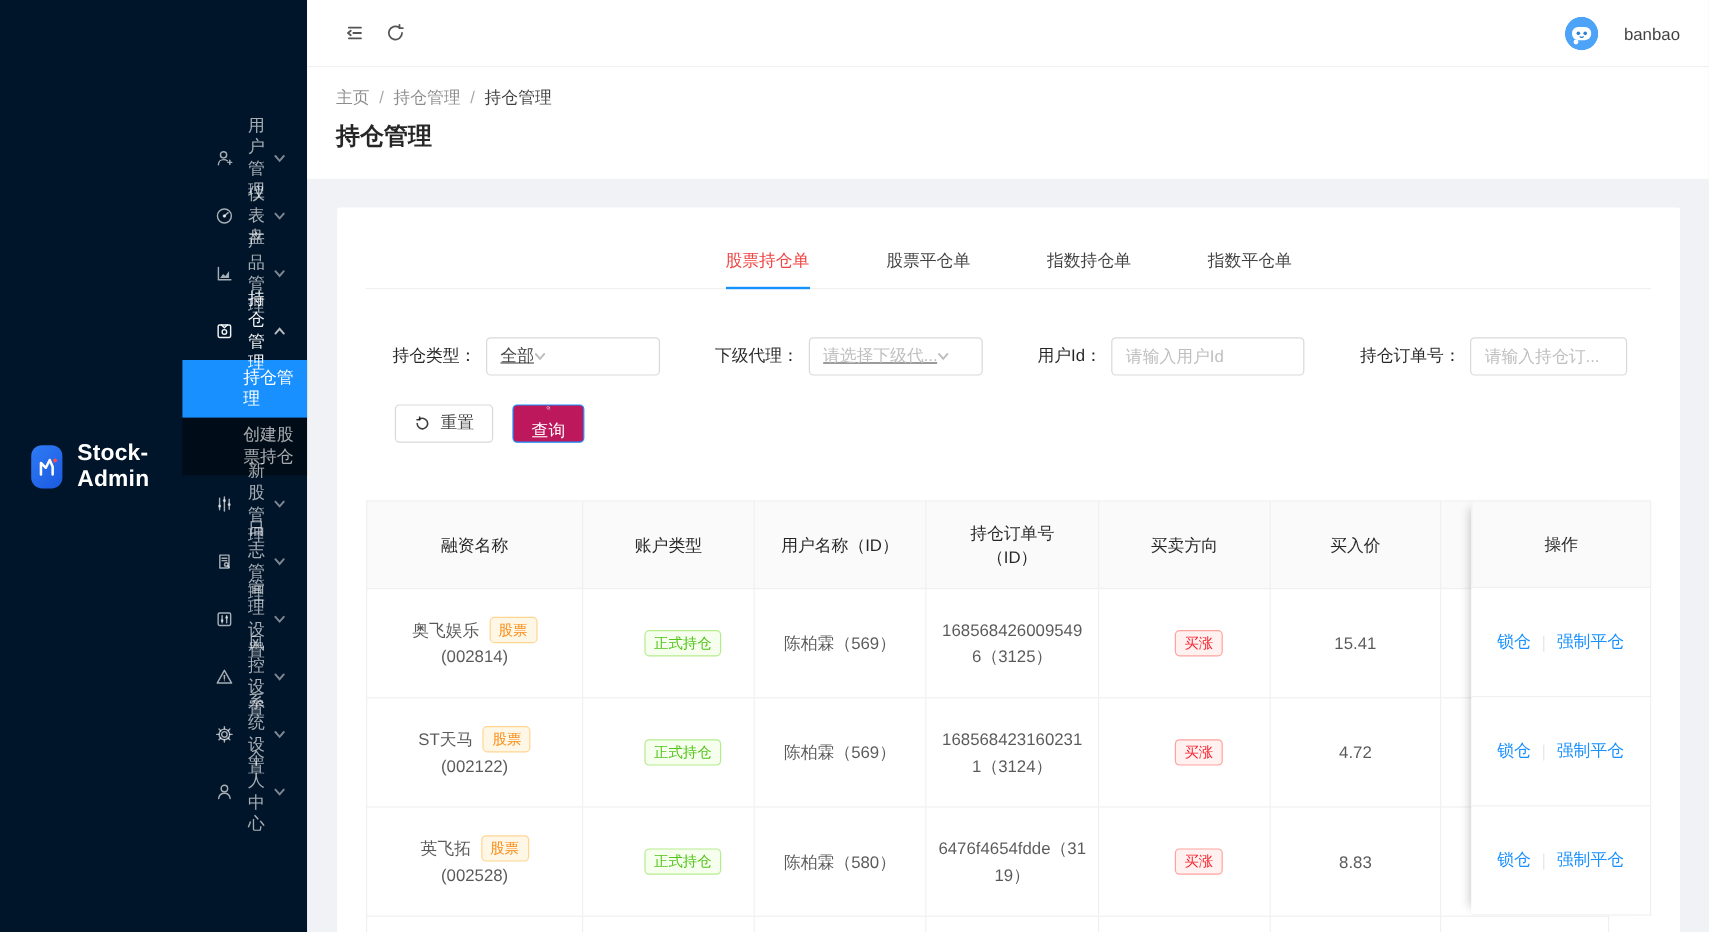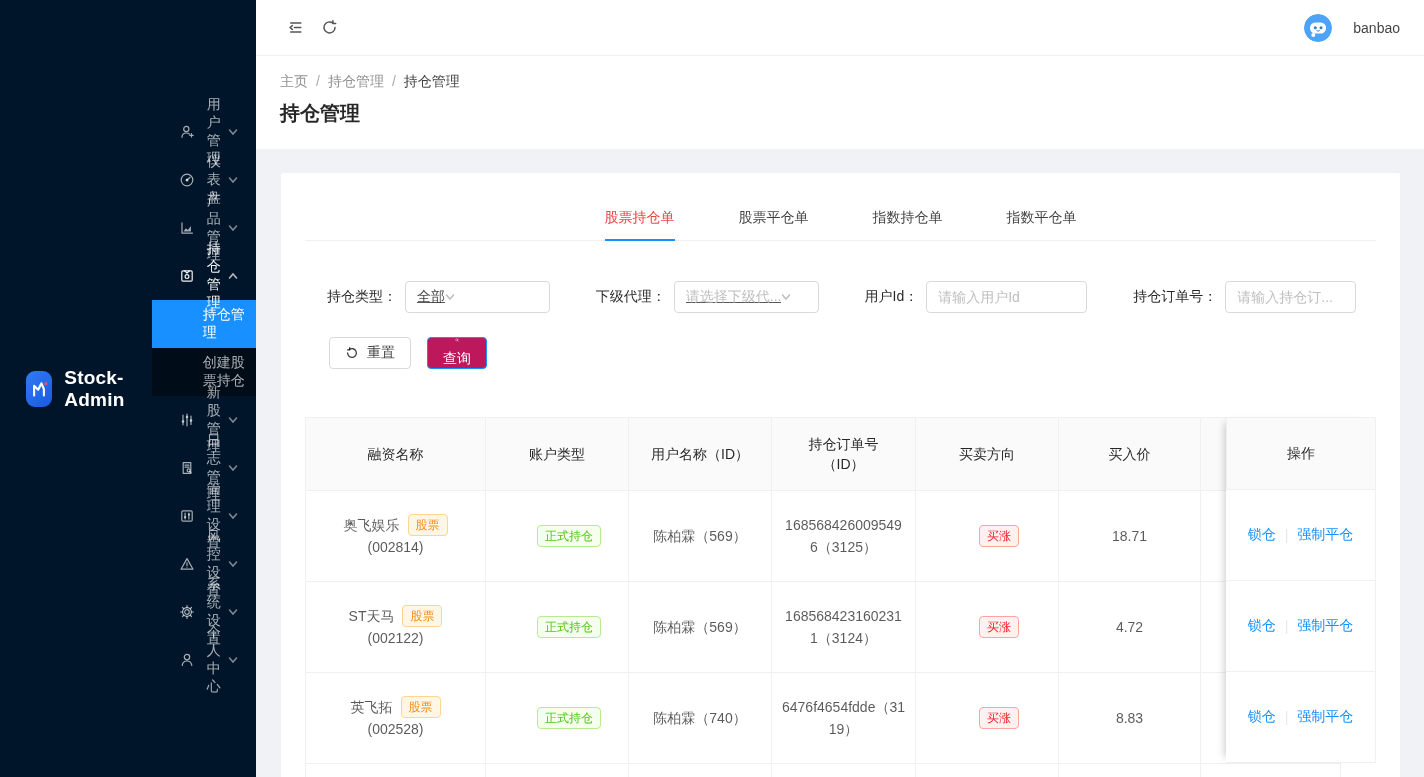--- a/index.html
+++ b/index.html
@@ -367,21 +367,21 @@
               <td>
                   <div><span>奥飞娱乐</span><span class="tag orange">股票</span></div>
                   <div>(002814)</div>
                 </td>
               <td><span class="tag green">正式持仓</span></td>
               <td>陈柏霖（569）</td>
               <td>
                   <div class="cellwrap">1685684260095496（3125）</div>
                 </td>
               <td><span class="tag red">买涨</span></td>
-              <td>18.71</td>
+              <td>15.41</td>
               <td></td>
             </tr>
             <tr>
               <td>
                   <div><span>ST天马</span><span class="tag orange">股票</span></div>
                   <div>(002122)</div>
                 </td>
               <td><span class="tag green">正式持仓</span></td>
               <td>陈柏霖（569）</td>
               <td>
@@ -390,21 +390,21 @@
               <td><span class="tag red">买涨</span></td>
               <td>4.72</td>
               <td></td>
             </tr>
             <tr>
               <td>
                   <div><span>英飞拓</span><span class="tag orange">股票</span></div>
                   <div>(002528)</div>
                 </td>
               <td><span class="tag green">正式持仓</span></td>
-              <td>陈柏霖（740）</td>
+              <td>陈柏霖（580）</td>
               <td>
                   <div class="cellwrap">6476f4654fdde（3119）</div>
                 </td>
               <td><span class="tag red">买涨</span></td>
               <td>8.83</td>
               <td></td>
             </tr>
             <tr>
               <td></td>
                 <td></td>

